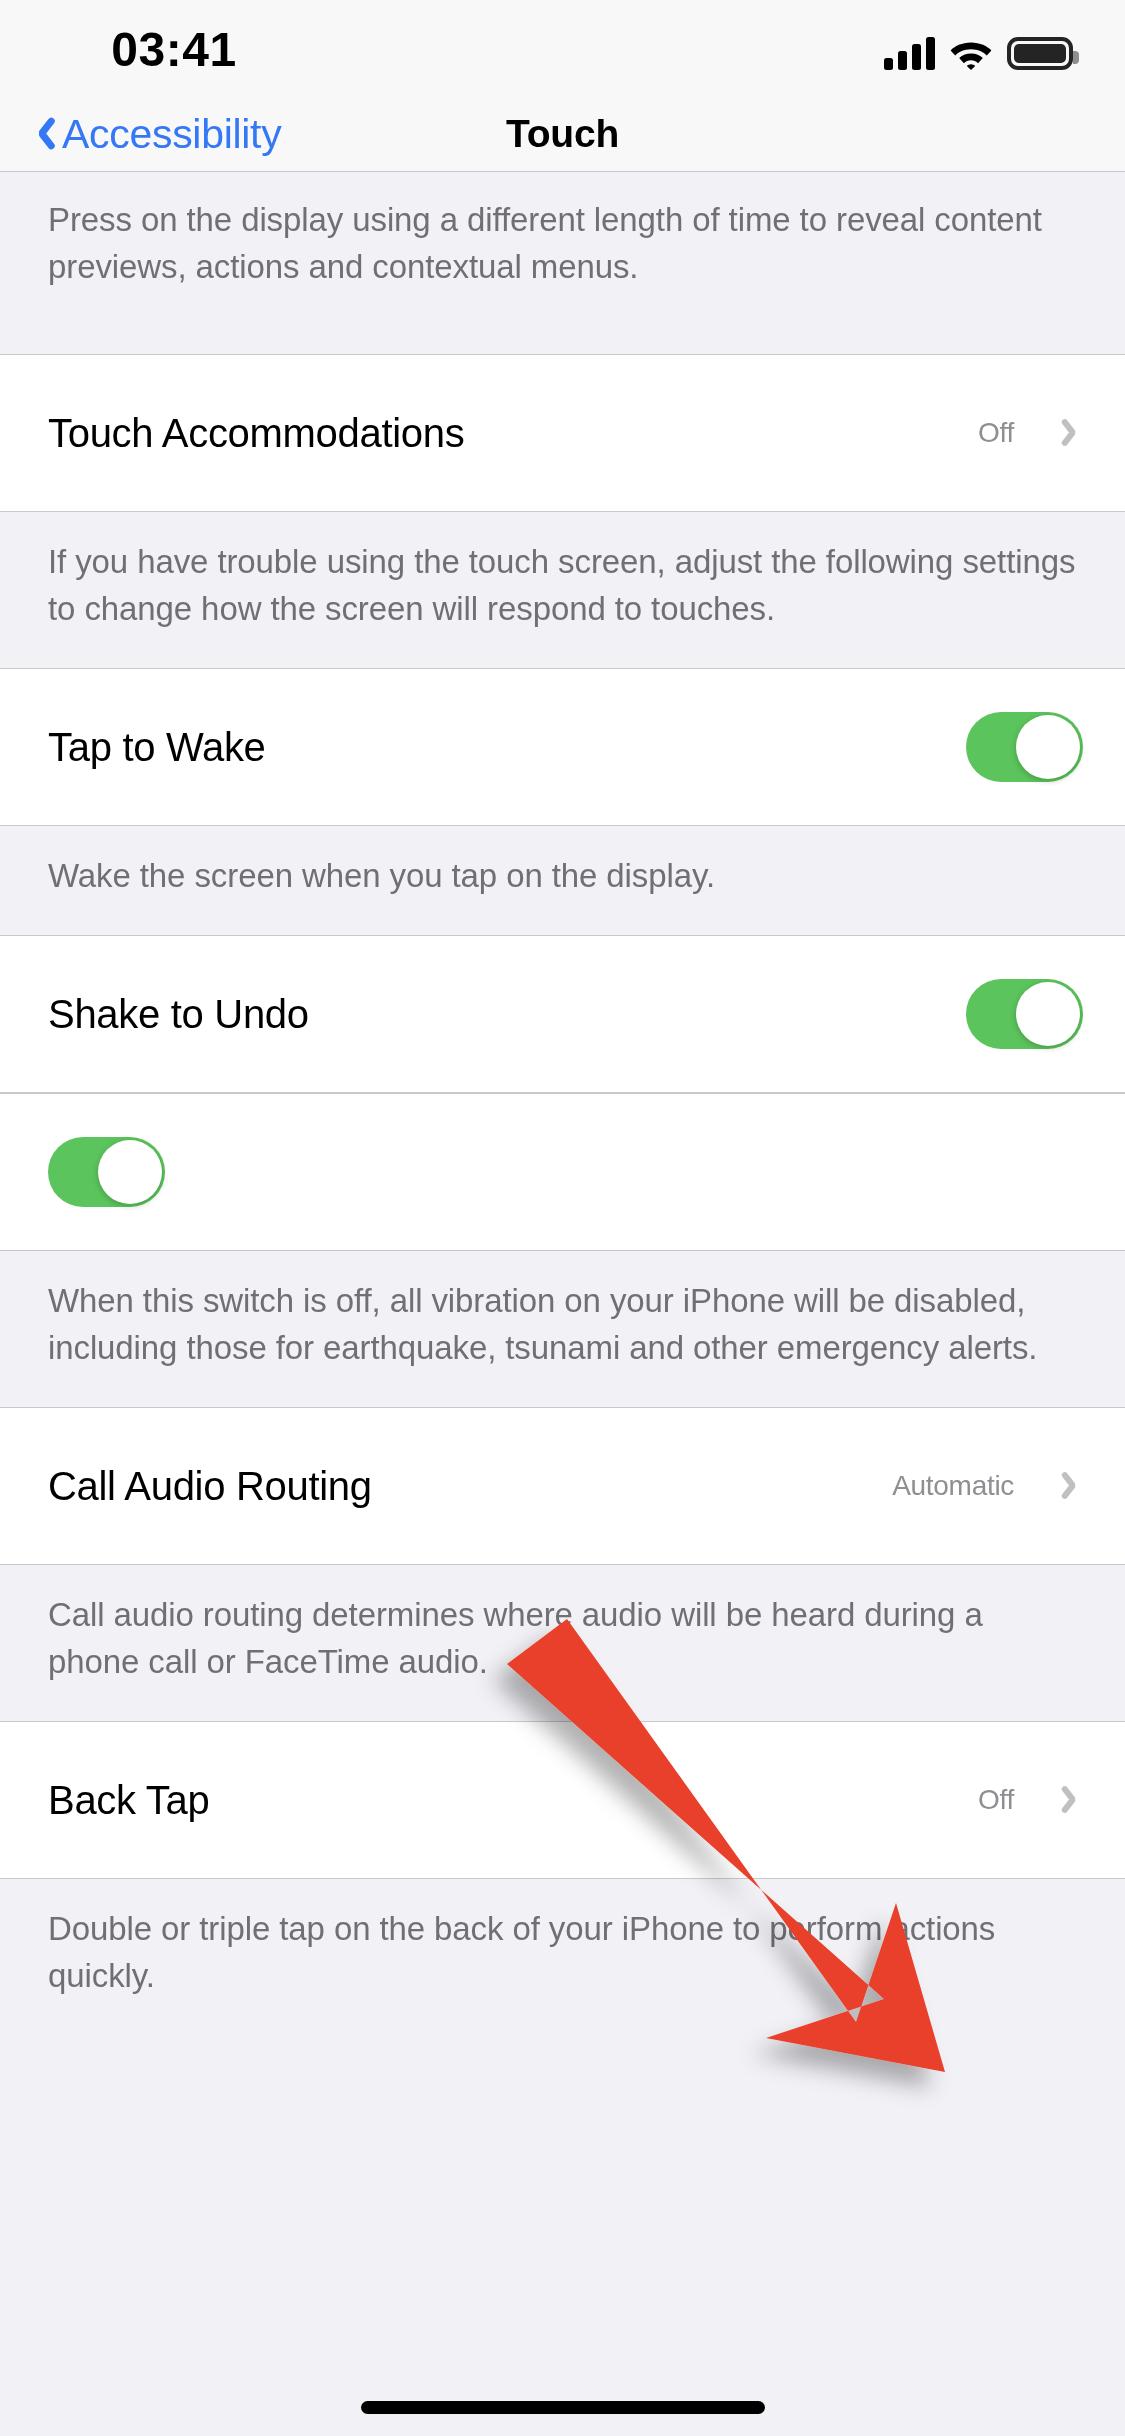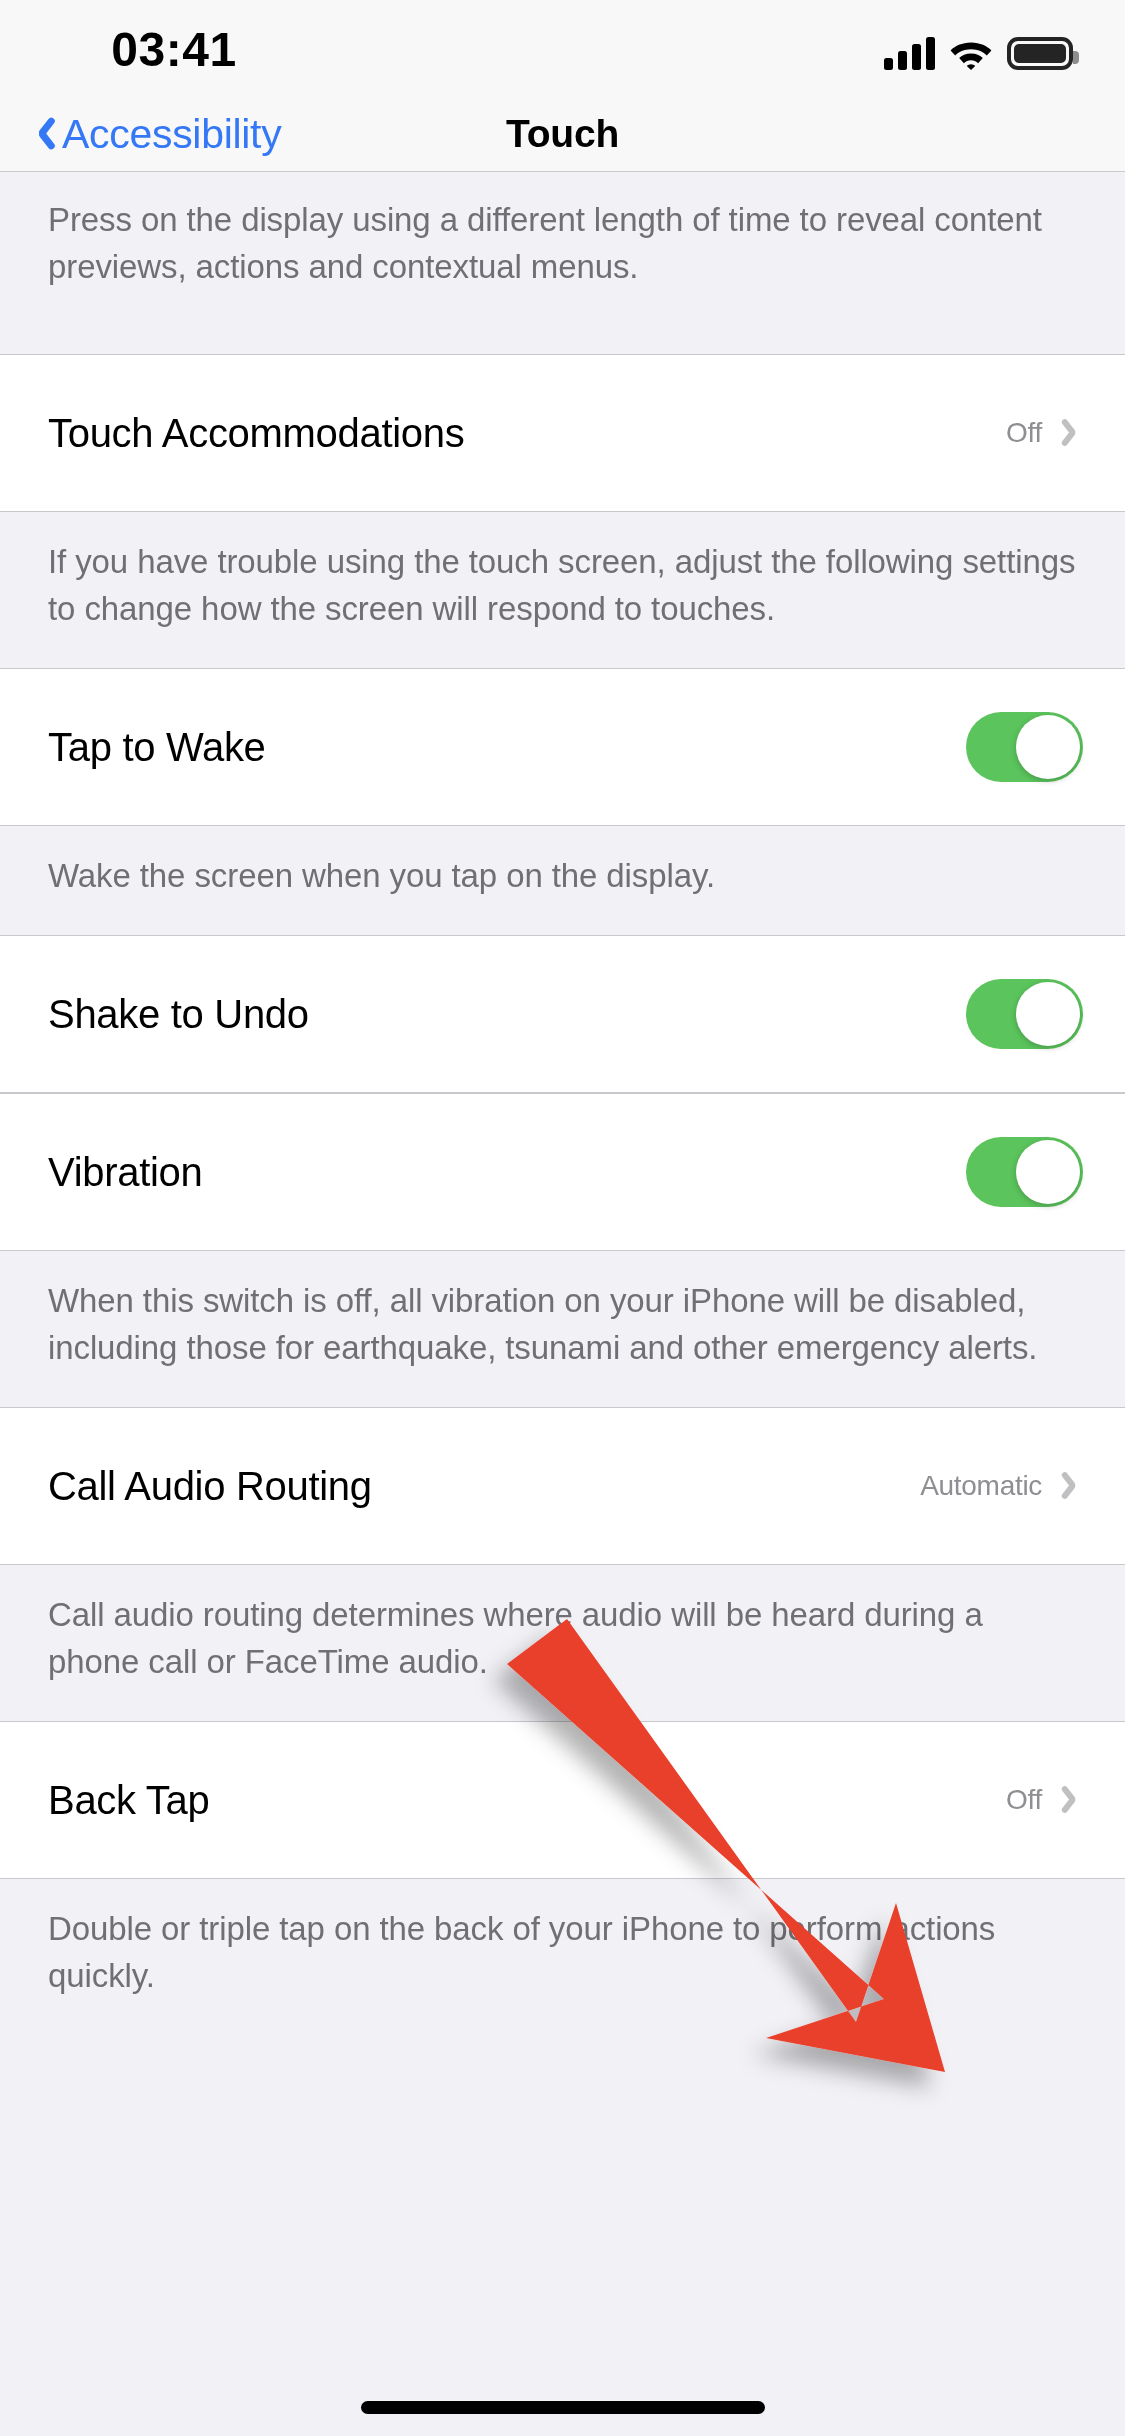--- a/index.html
+++ b/index.html
@@ -99,20 +99,21 @@
   .footer-pad-btm   { padding-bottom:36px; }
 
   .cell {
     background:#fff;
     border-top:1px solid #c9c9cd;
     border-bottom:1px solid #c9c9cd;
     height:auto;
     display:flex; align-items:center;
     padding:0 42px 0 48px;
     position:relative;
+    gap:28px;
   }
   .cell-label {
     font-size:40px; color:#000; letter-spacing:-0.3px;
     flex:1 1 auto;
   }
   .cell-value {
     font-size:28px; color:#8e8e93; letter-spacing:-0.3px;
     margin-right:24px;
   }
   .chev-right { width:17px; height:32px; position:relative; flex:0 0 auto; opacity:.55; }
@@ -211,21 +212,20 @@
     <div class="footer-text footer-pad-top footer-pad-btm">Wake the screen when you tap on the display.</div>
 
     <div class="cell h-row-toggle">
       <span class="cell-label">Shake to Undo</span>
       <span class="toggle">
           <span class="knob"></span>
         </span>
     </div>
 
     <div class="cell h-row-toggle">
-      <span class="cell-label">Vibration</span>
       <span class="toggle">
           <span class="knob"></span>
         </span>
     </div>
     <div class="footer-text footer-pad-top footer-pad-btm">When this switch is off, all vibration on your iPhone will be disabled, including those for earthquake, tsunami and other emergency alerts.</div>
 
     <div class="cell h-row">
       <span class="cell-label">Call Audio Routing</span>
       <span class="cell-value">Automatic</span>
       <span class="chev-right"></span>

